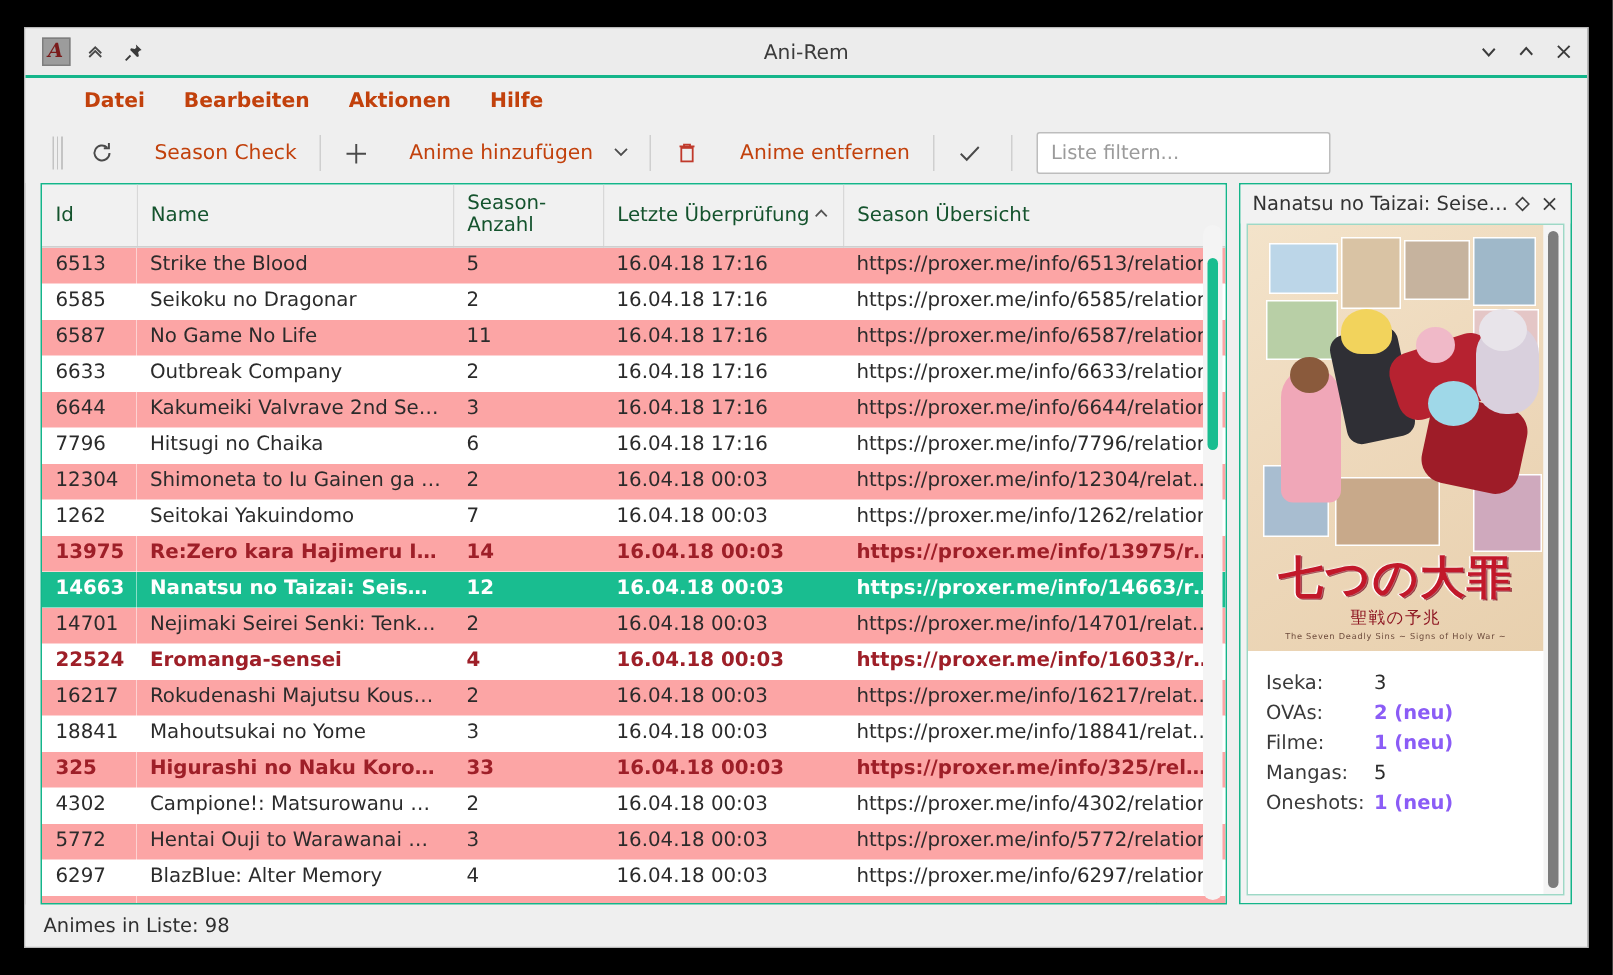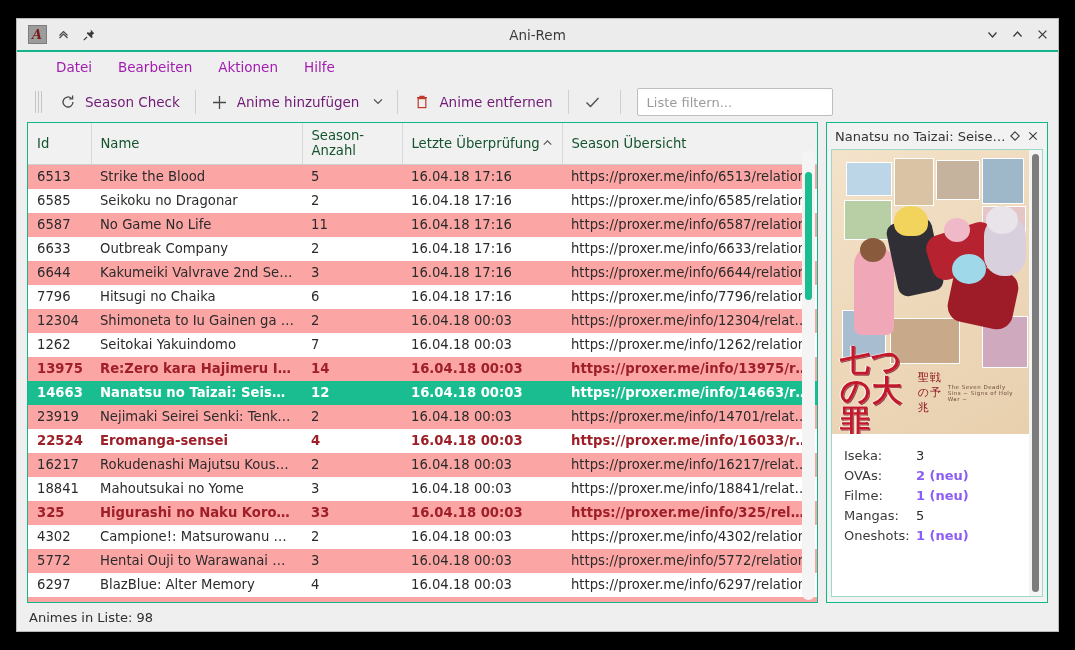--- a/index.html
+++ b/index.html
@@ -52,36 +52,37 @@
   .wc { width: 15px; height: 20px; display: flex; align-items: center; justify-content: center; color: #3c3c3c; }
 
   
   #menubar {
     height: 30px; min-height: 30px;
     background: #efefef;
     display: flex; align-items: center;
     padding-left: 26px; gap: 0px;
   }
   .menu-item {
-    font-size: 13.5px; color: #a21caf;
+    font-size: 13.5px; color: #c2410c;
     padding: 3px 13px;
+    font-weight: bold;
   }
 
   
   #toolbar {
     height: 40px; min-height: 40px;
     background: #efefef;
     display: flex; align-items: center;
     padding: 0 12px 0 18px;
   }
   .grip { width: 7px; height: 22px; margin-right: 6px;
     background: repeating-linear-gradient(to right, #c4c4c4 0 1px, transparent 1px 3px); }
   .tbar-btn {
-    display: flex; align-items: center; gap: 9px;
-    padding: 5px 11px; font-size: 13.5px; color: #701a75;
+    display: flex; align-items: center; gap: 27px;
+    padding: 5px 11px; font-size: 13.5px; color: #c2410c;
     white-space: nowrap;
   }
   .tsep { width: 1px; height: 24px; background: #cfcfcf; margin: 0 4px; }
   .ico { width: 17px; height: 17px; display: inline-flex; align-items: center; justify-content: center; }
   .caret { font-size: 11px; color: #4c4c4c; padding: 0 9px 0 2px; }
   #filter-input {
     margin-left: 12px;
     width: 196px; height: 28px;
     background: #ffffff;
     border: 1px solid #bdbdbd; border-radius: 2px;
@@ -185,21 +186,21 @@
     height: 284px; min-height: 284px;
     background: #f0dec4;
     position: relative; overflow: hidden;
   }
   #cover .paper { position:absolute; inset:0; background:
       linear-gradient(150deg,#f3e3ca 0%,#eed9bc 45%,#e8d0ae 100%); }
   .panelbox { position:absolute; border:1.5px solid #ffffff; background:#cfd8dc; }
   .chbody { position:absolute; }
   #cover-logo {
     position: absolute; left: 8px; right: 8px; bottom: 6px; height: 74px;
-    display: flex; flex-direction: row; align-items: center; justify-content: flex-end;
+    display: flex; flex-direction: column; align-items: center; justify-content: flex-end;
   }
   .logo-jp {
     font-family: "DejaVu Serif", serif; font-weight: bold;
     font-size: 30px; letter-spacing: 1px;
     color: #c2182a;
     text-shadow: 0 0 2px #fff, 1px 1px 0 #7d0d18, -1px 0 0 #fff;
     line-height: 1;
   }
   .logo-sub {
     font-family: "DejaVu Serif", serif; font-size: 11px; color: #8d1420;
@@ -429,21 +430,21 @@
               <td>https://proxer.me/info/13975/relation</td>
             </tr>
             <tr class="selected">
               <td>14663</td>
               <td>Nanatsu no Taizai: Seisen no...</td>
               <td>12</td>
               <td>16.04.18 00:03</td>
               <td>https://proxer.me/info/14663/relation</td>
             </tr>
             <tr class="alt">
-              <td>23919</td>
+              <td>14701</td>
               <td>Nejimaki Seirei Senki: Tenkyou...</td>
               <td>2</td>
               <td>16.04.18 00:03</td>
               <td>https://proxer.me/info/14701/relation</td>
             </tr>
             <tr class="plain new">
               <td>22524</td>
               <td>Eromanga-sensei</td>
               <td>4</td>
               <td>16.04.18 00:03</td>

